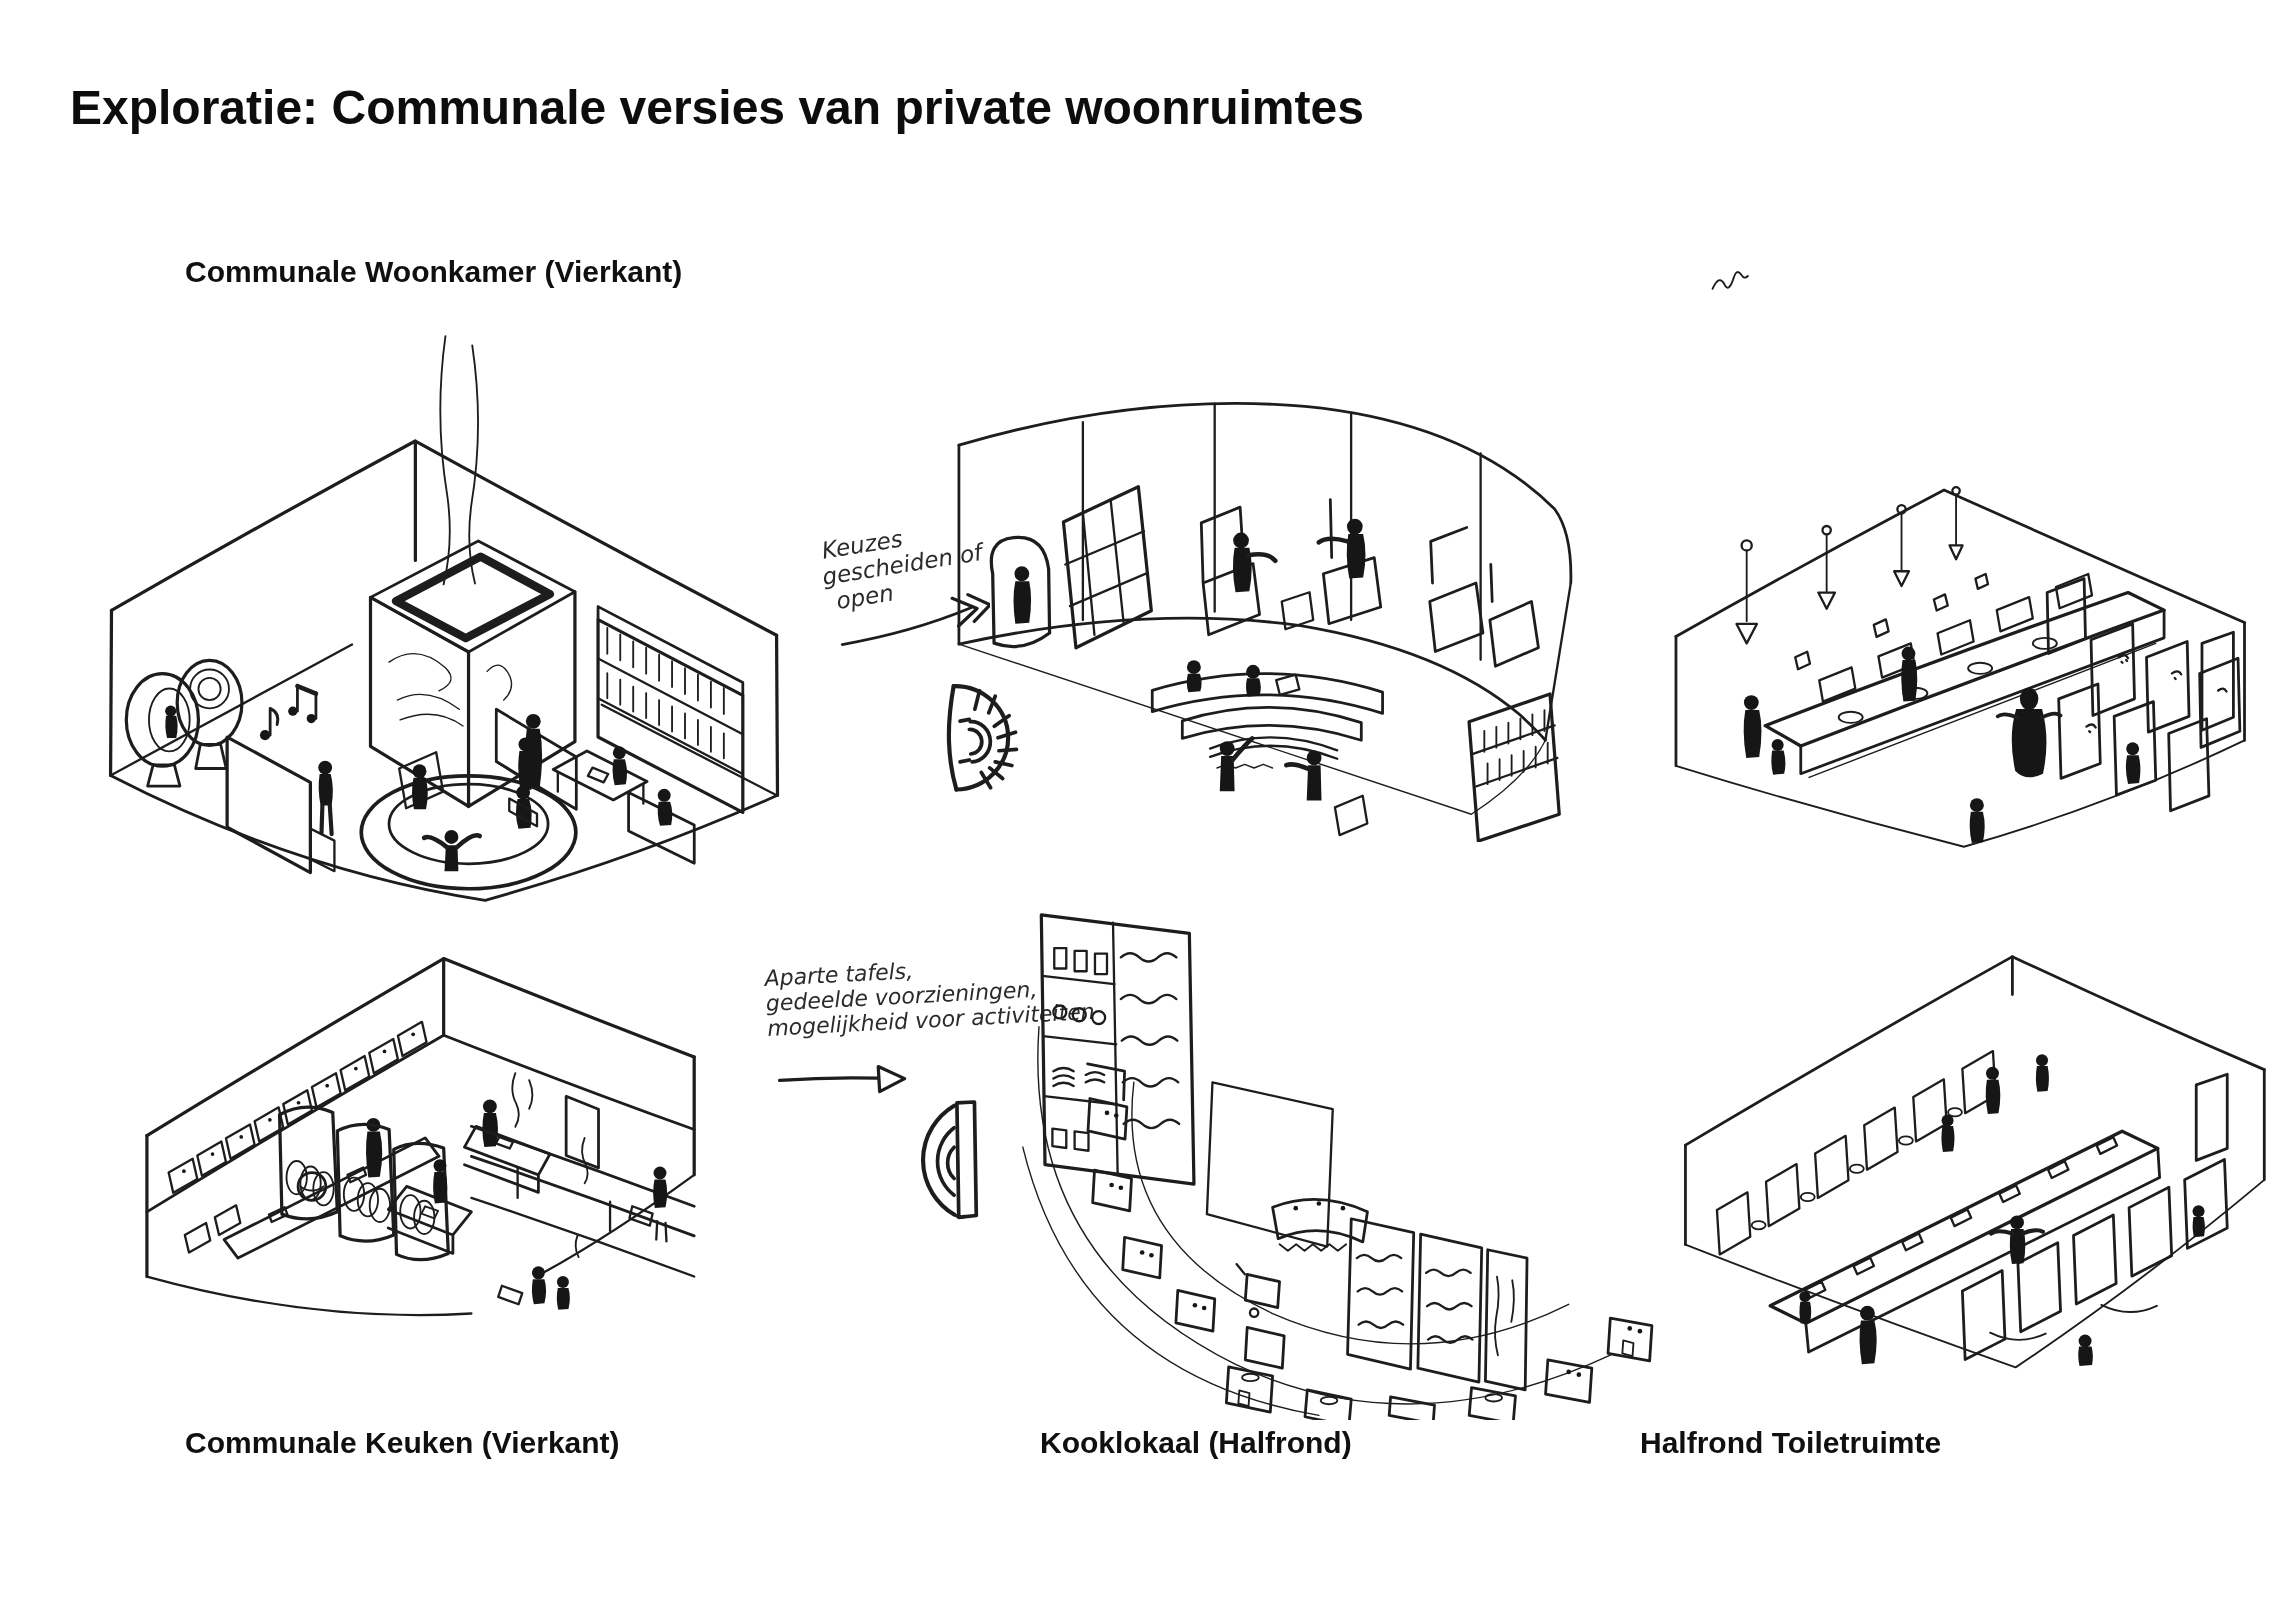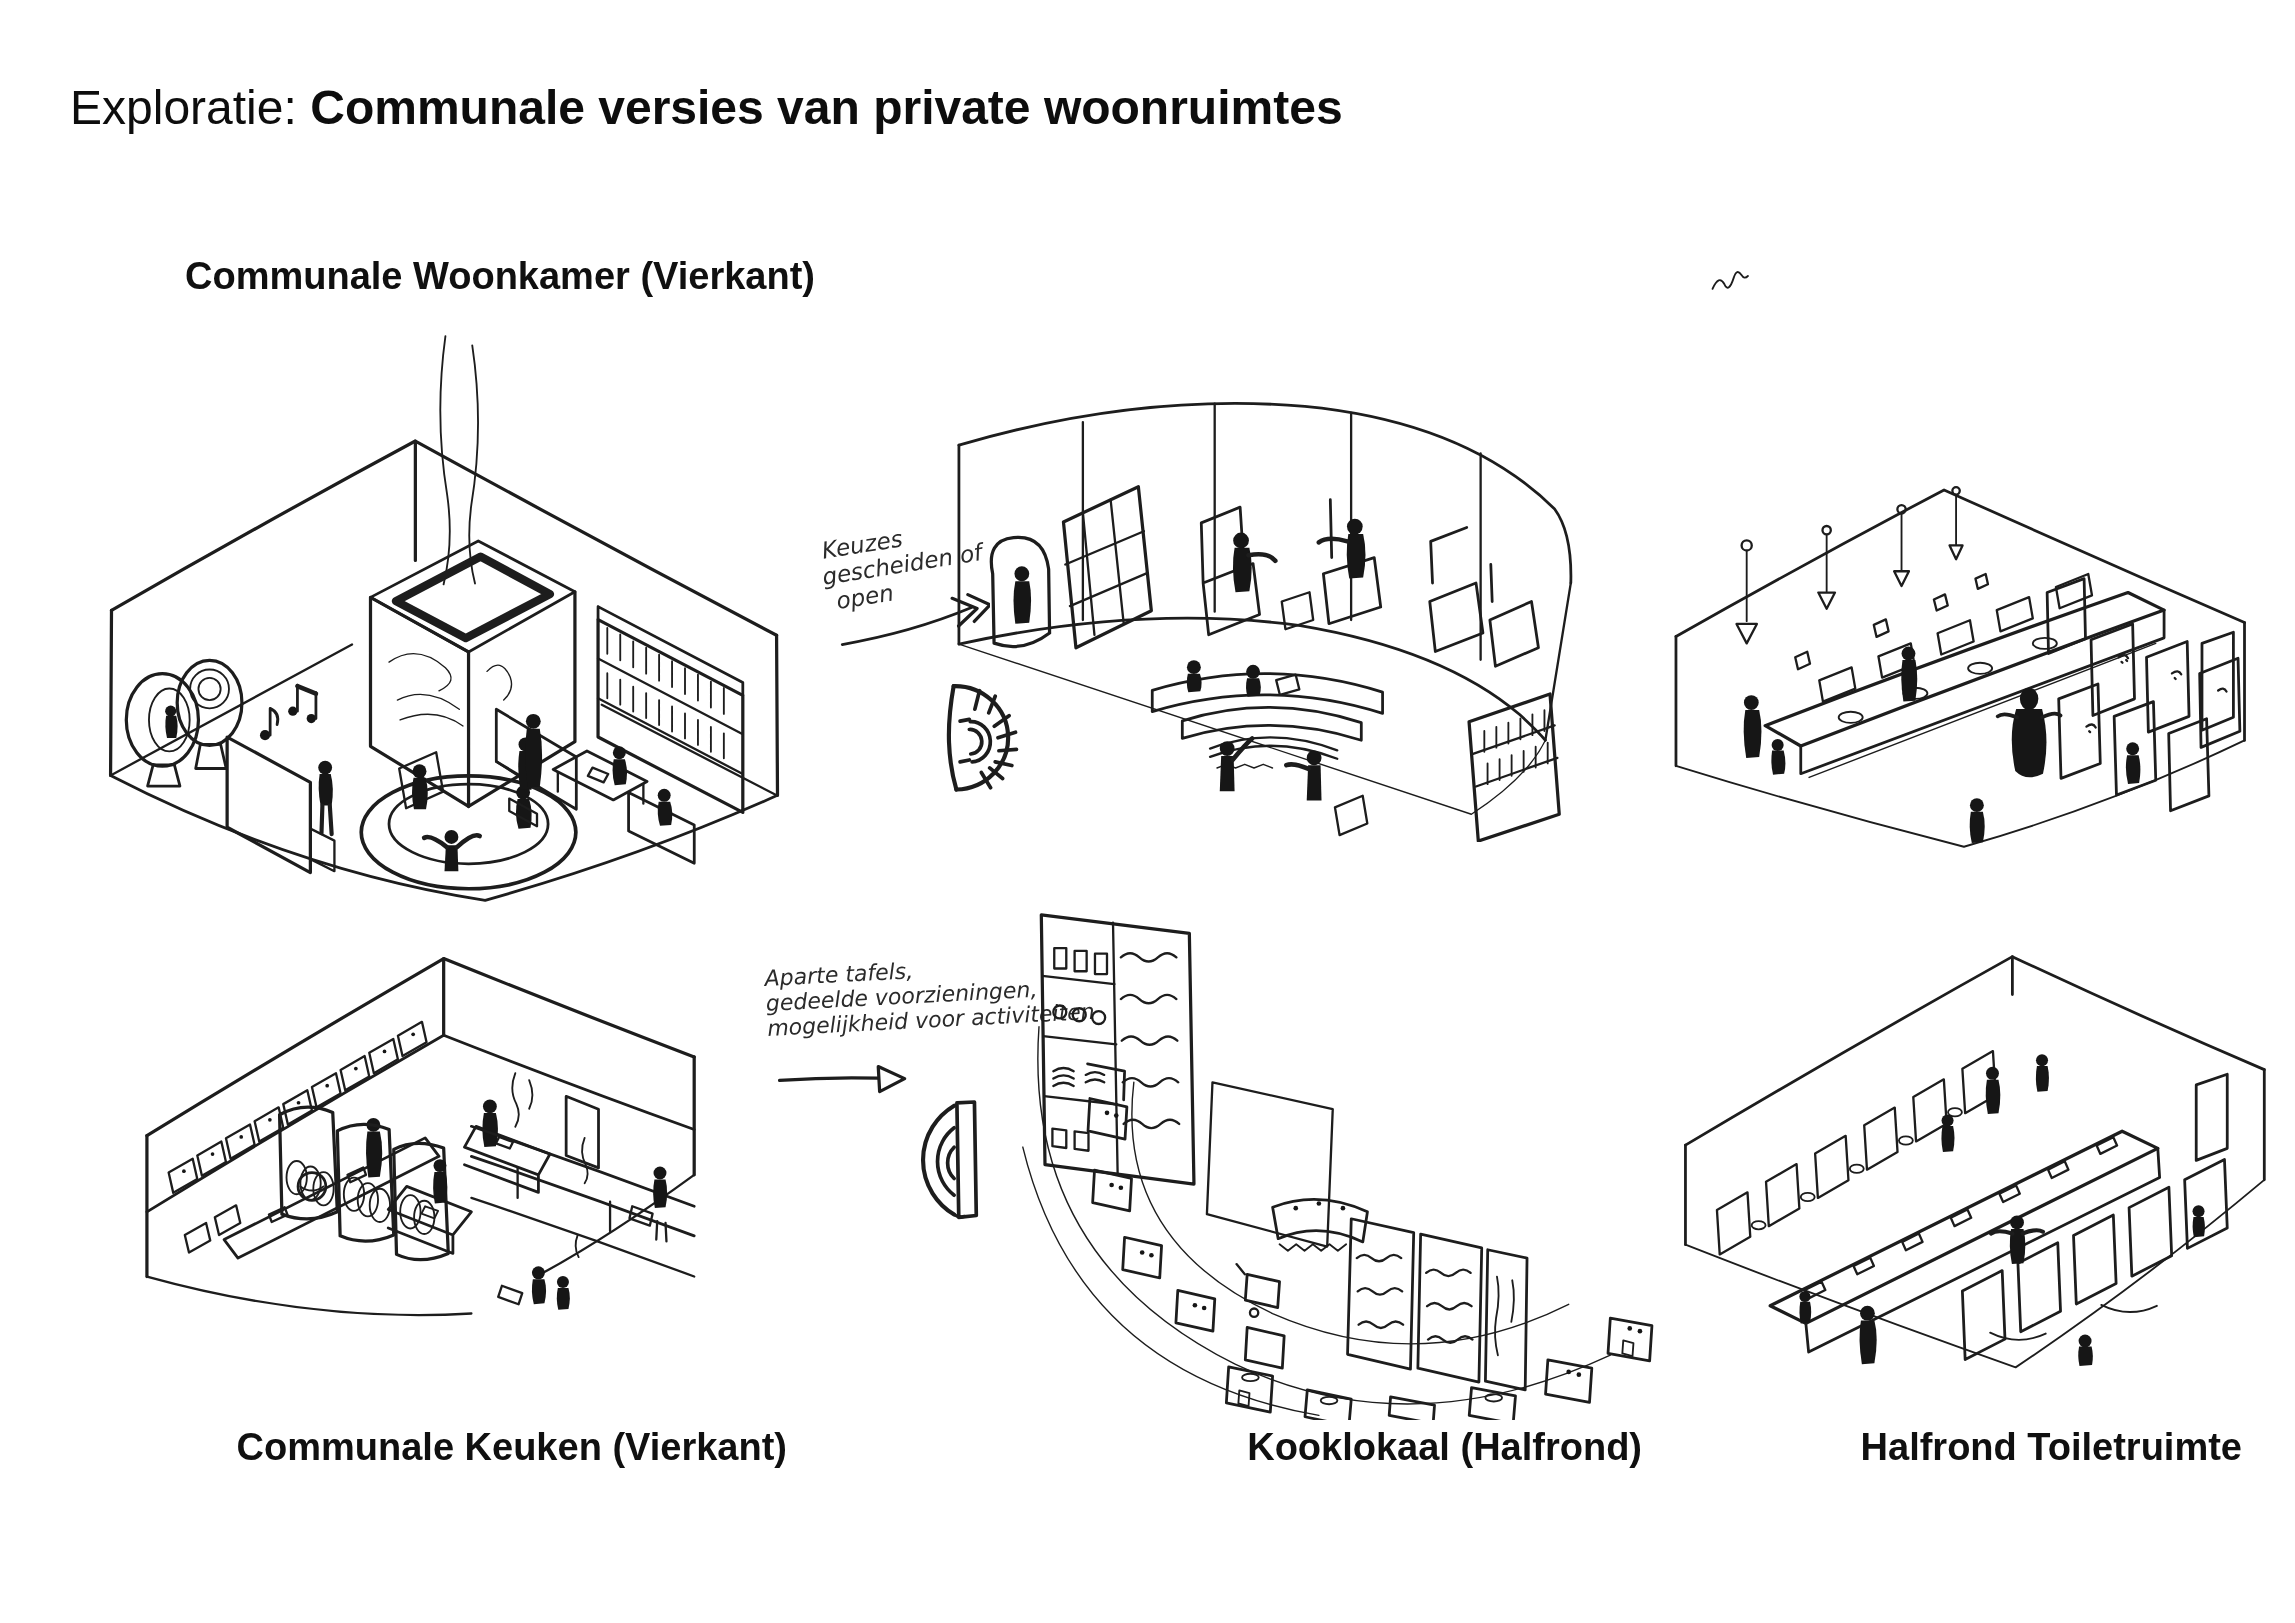--- a/index.html
+++ b/index.html
@@ -9,25 +9,25 @@
     background:#ffffff;
     overflow:hidden;
     font-family:"Liberation Sans", sans-serif;
     color:#111;
   }
   .title{
     position:absolute;left:70px;top:50px;
     font-size:48px;line-height:1.1;white-space:nowrap;
     color:#0d0d0d;
   }
-  .title .b{font-weight:normal;}
+  .title .b{font-weight:bold;}
   .title .r{font-weight:bold;margin-left:0.28em;}
   .caption{
     position:absolute;width:602px;
-    font-weight:bold;font-size:38px;text-align:right;
+    font-weight:bold;font-size:30px;text-align:left;
     color:#101010;white-space:nowrap;
   }
   .sketch{position:absolute;}
   .sketch svg{display:block;width:100%;height:100%;}
   .handwriting{
     position:absolute;
     font-family:"DejaVu Sans", sans-serif;
     font-style:italic;
     font-size:23px;line-height:1.14;
     color:#2b2b2b;

